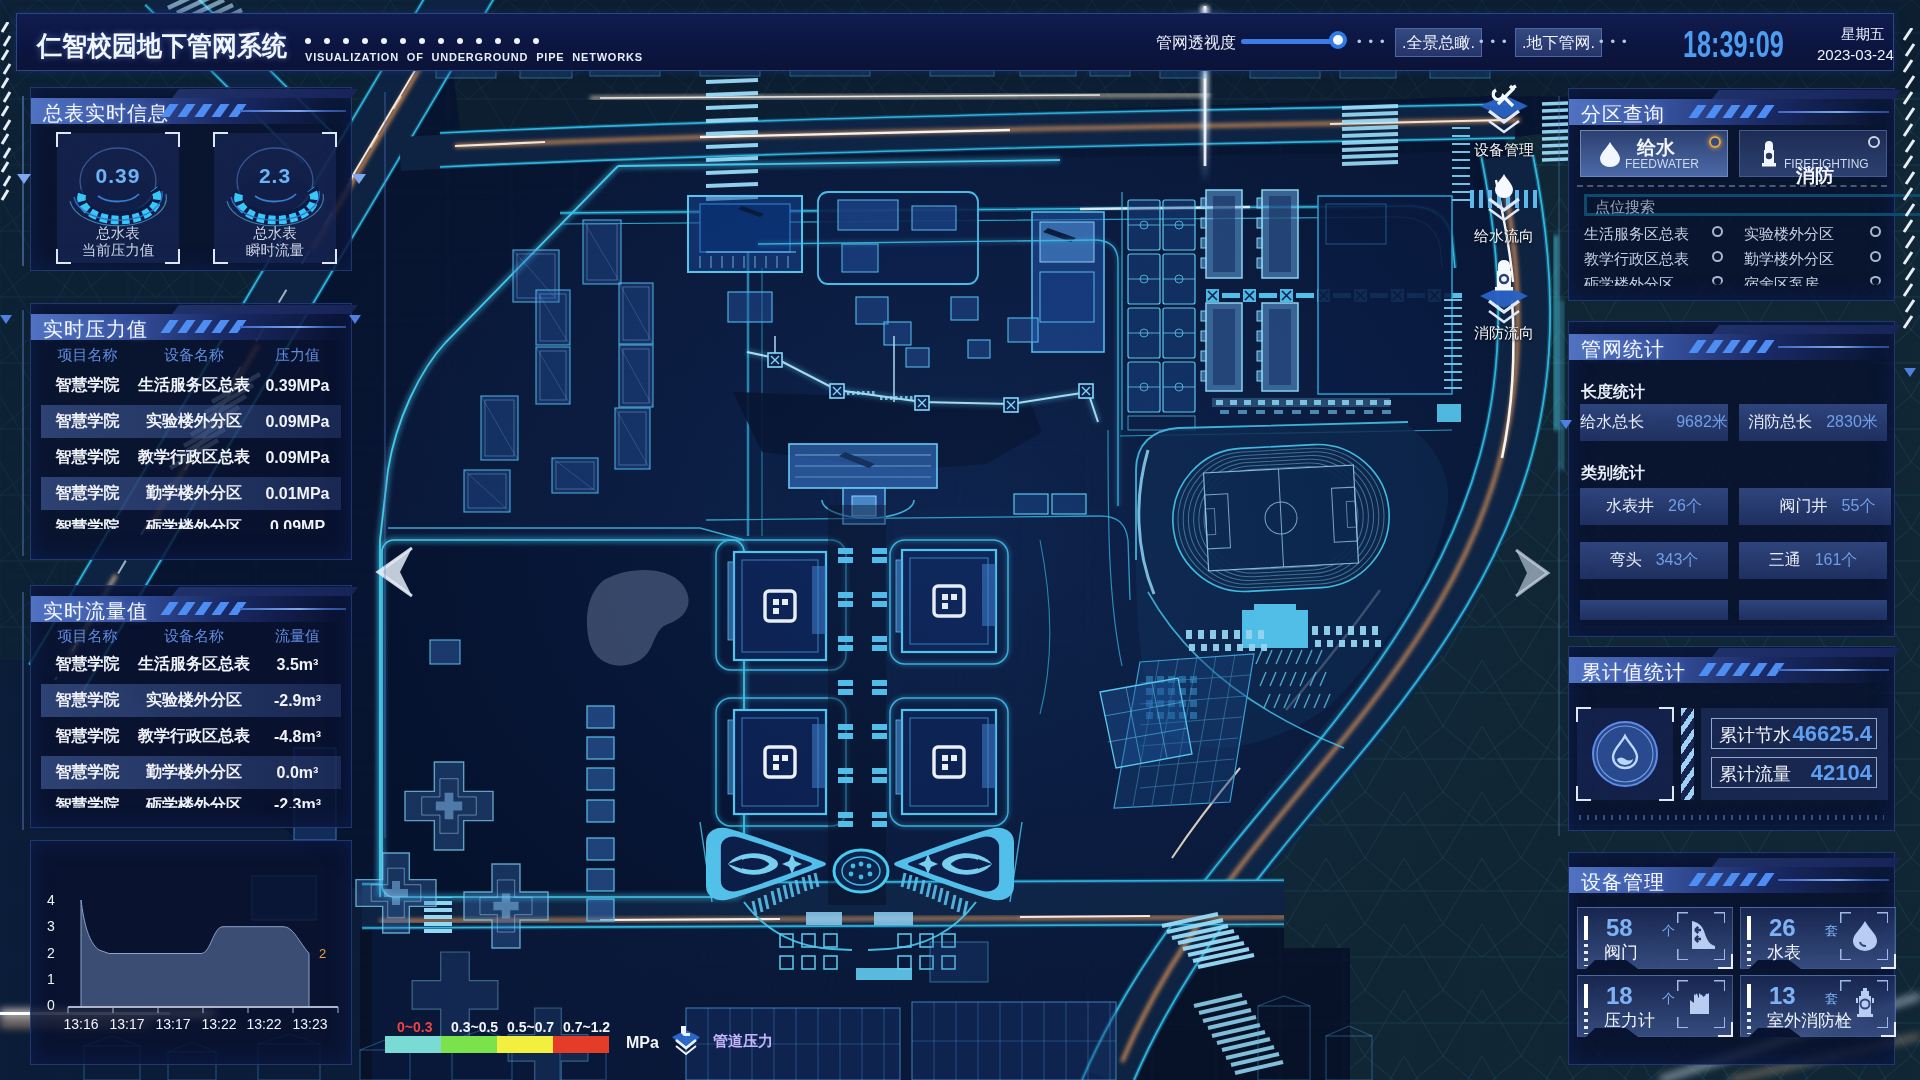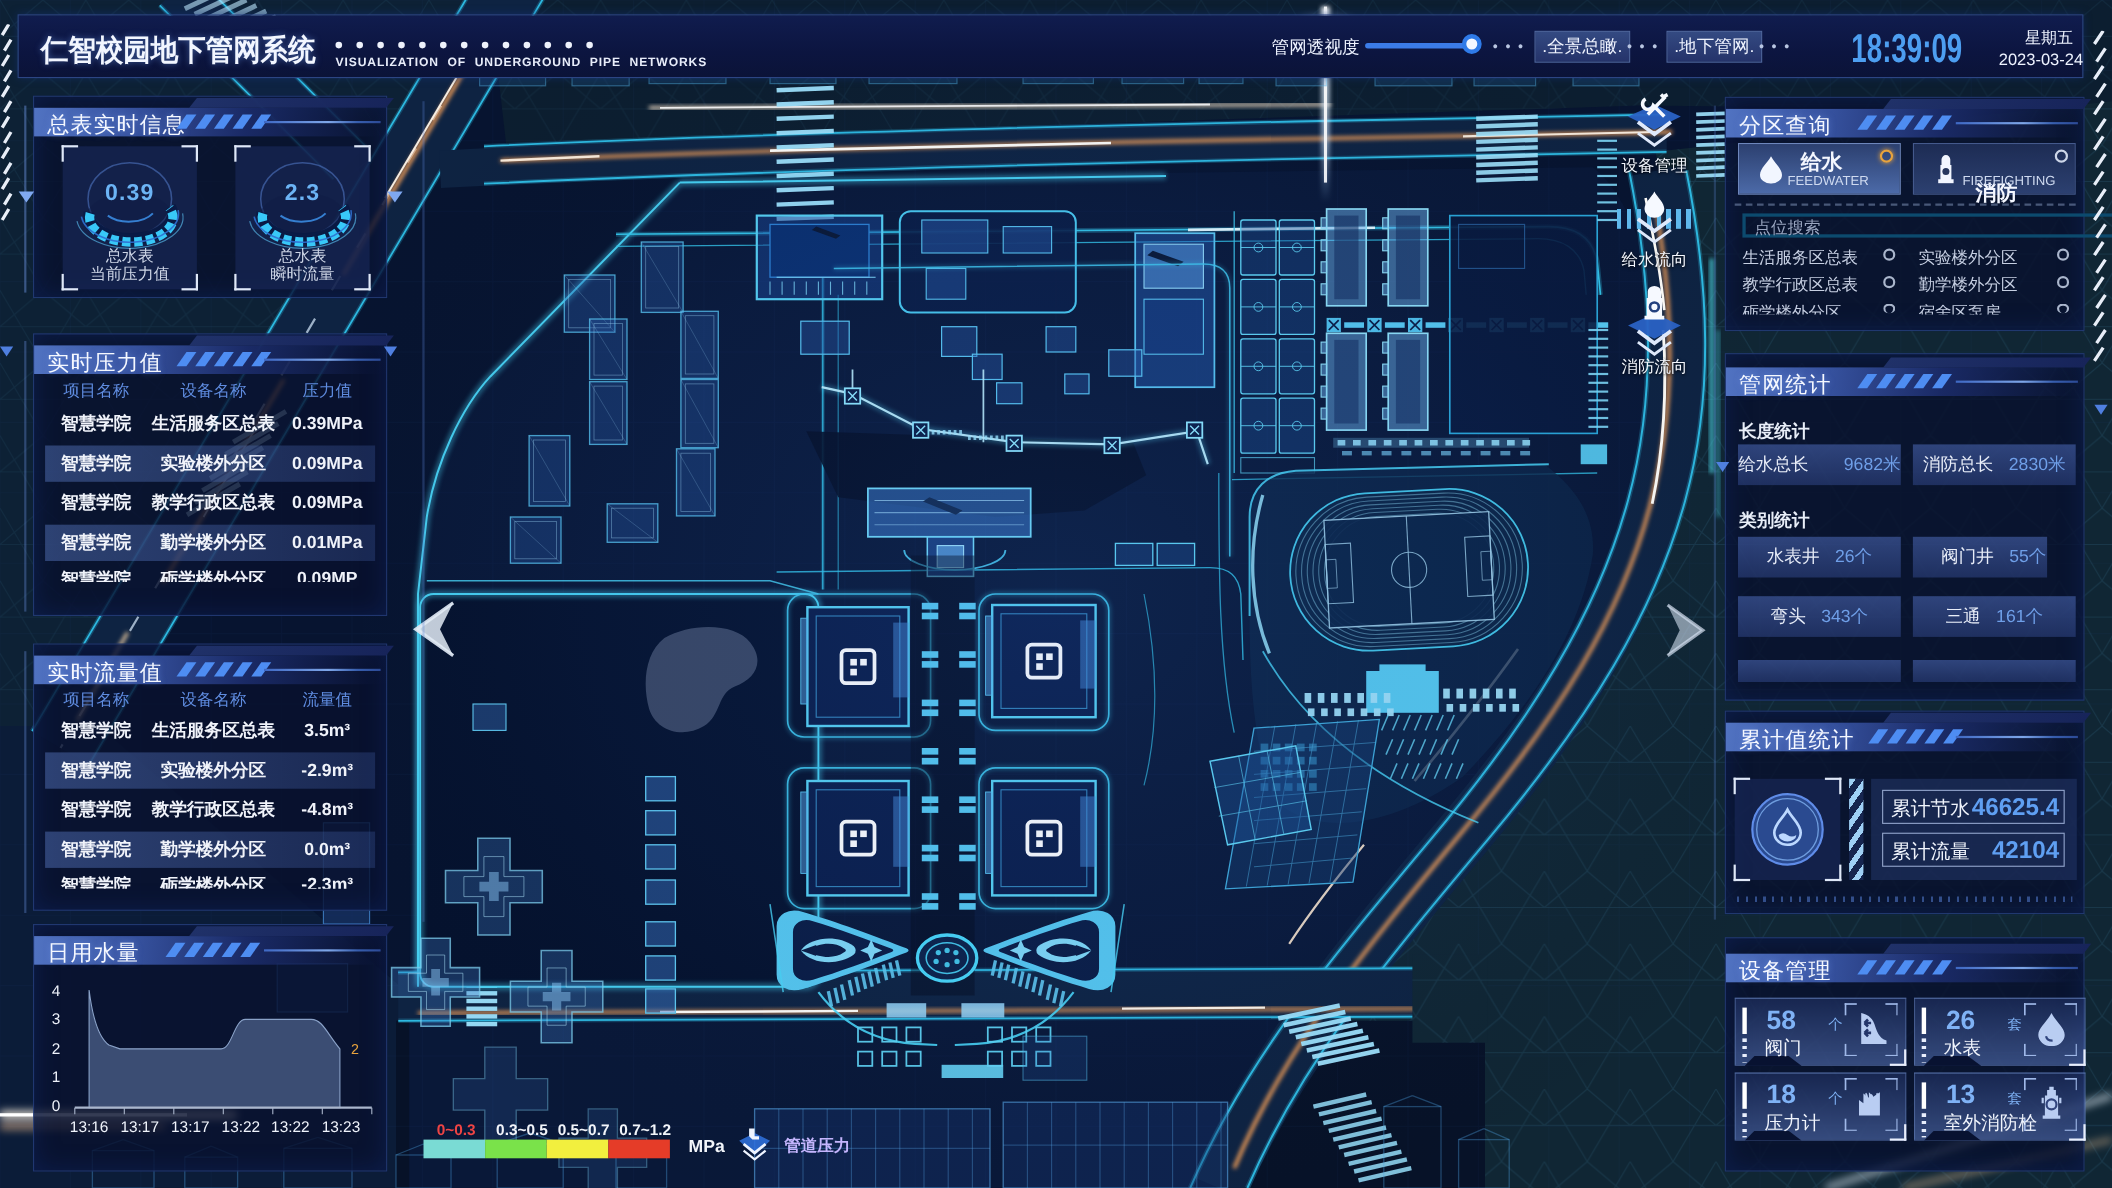--- a/index.html
+++ b/index.html
@@ -1232,32 +1232,20 @@
         <div class="c3">0.0m³</div>
       </div>
   <div class="trow" style="top:206px; height:26px; clip-path:inset(0 0 10px 0);">
         <div class="c1">智慧学院</div>
         <div class="c2">砺学楼外分区</div>
         <div class="c3">-2.3m³</div>
       </div>
 </div>
 
 <div class="panel" id="p4" style="left:30px; top:840px; width:322px; height:225px;">
-  <div class="ptitle">
-        <div class="wing"></div>
-        <div class="tx">日用水量</div>
-    <div class="slashes" style="left:124px;">
-          <i></i>
-          <i></i>
-          <i></i>
-          <i></i>
-          <i></i>
-        </div>
-    <div class="pline" style="left:209px; right:5px;"></div>
-  </div>
   <svg width="320" height="186" viewBox="0 0 320 186" style="position:absolute; left:0; top:38px;">
 
     <g font-size="14" fill="#eef2fa">
       <text x="20" y="26" text-anchor="middle">4</text>
       <text x="20" y="52" text-anchor="middle">3</text>
       <text x="20" y="79" text-anchor="middle">2</text>
       <text x="20" y="105" text-anchor="middle">1</text>
       <text x="20" y="131" text-anchor="middle">0</text>
     </g>
     <path d="M50,21 C53,45 58,64 68,71 L78,74.5 L170,74.5 C180,74.5 182,47.7 192,47.7 L252,47.7 C262,47.7 266,60 278,74.5 L278,128 L50,128 Z" fill="rgba(106,130,176,.52)" stroke="#8aa2c8" stroke-width="1"></path>
@@ -1366,21 +1354,21 @@
   <div class="scard" style="left:170px; top:82px; width:148px;">
         <span class="k">消防总长</span>
         <span class="v">2830米</span>
       </div>
   <div class="subh" style="top:141px;"></div>
   <div class="subh" style="top:141px;">类别统计</div>
   <div class="scard" style="left:11px; top:166px; width:148px;">
         <span class="k">水表井</span>
         <span class="v">26个</span>
       </div>
-  <div class="scard" style="left:170px; top:166px; width:122px;padding-left:25px;">
+  <div class="scard" style="left:170px; top:166px; width:152px;padding-left:25px;">
         <span class="k">阀门井</span>
         <span class="v">55个</span>
       </div>
   <div class="scard" style="left:11px; top:220px; width:148px;">
         <span class="k">弯头</span>
         <span class="v">343个</span>
       </div>
   <div class="scard" style="left:170px; top:220px; width:148px;">
         <span class="k">三通</span>
         <span class="v">161个</span>

